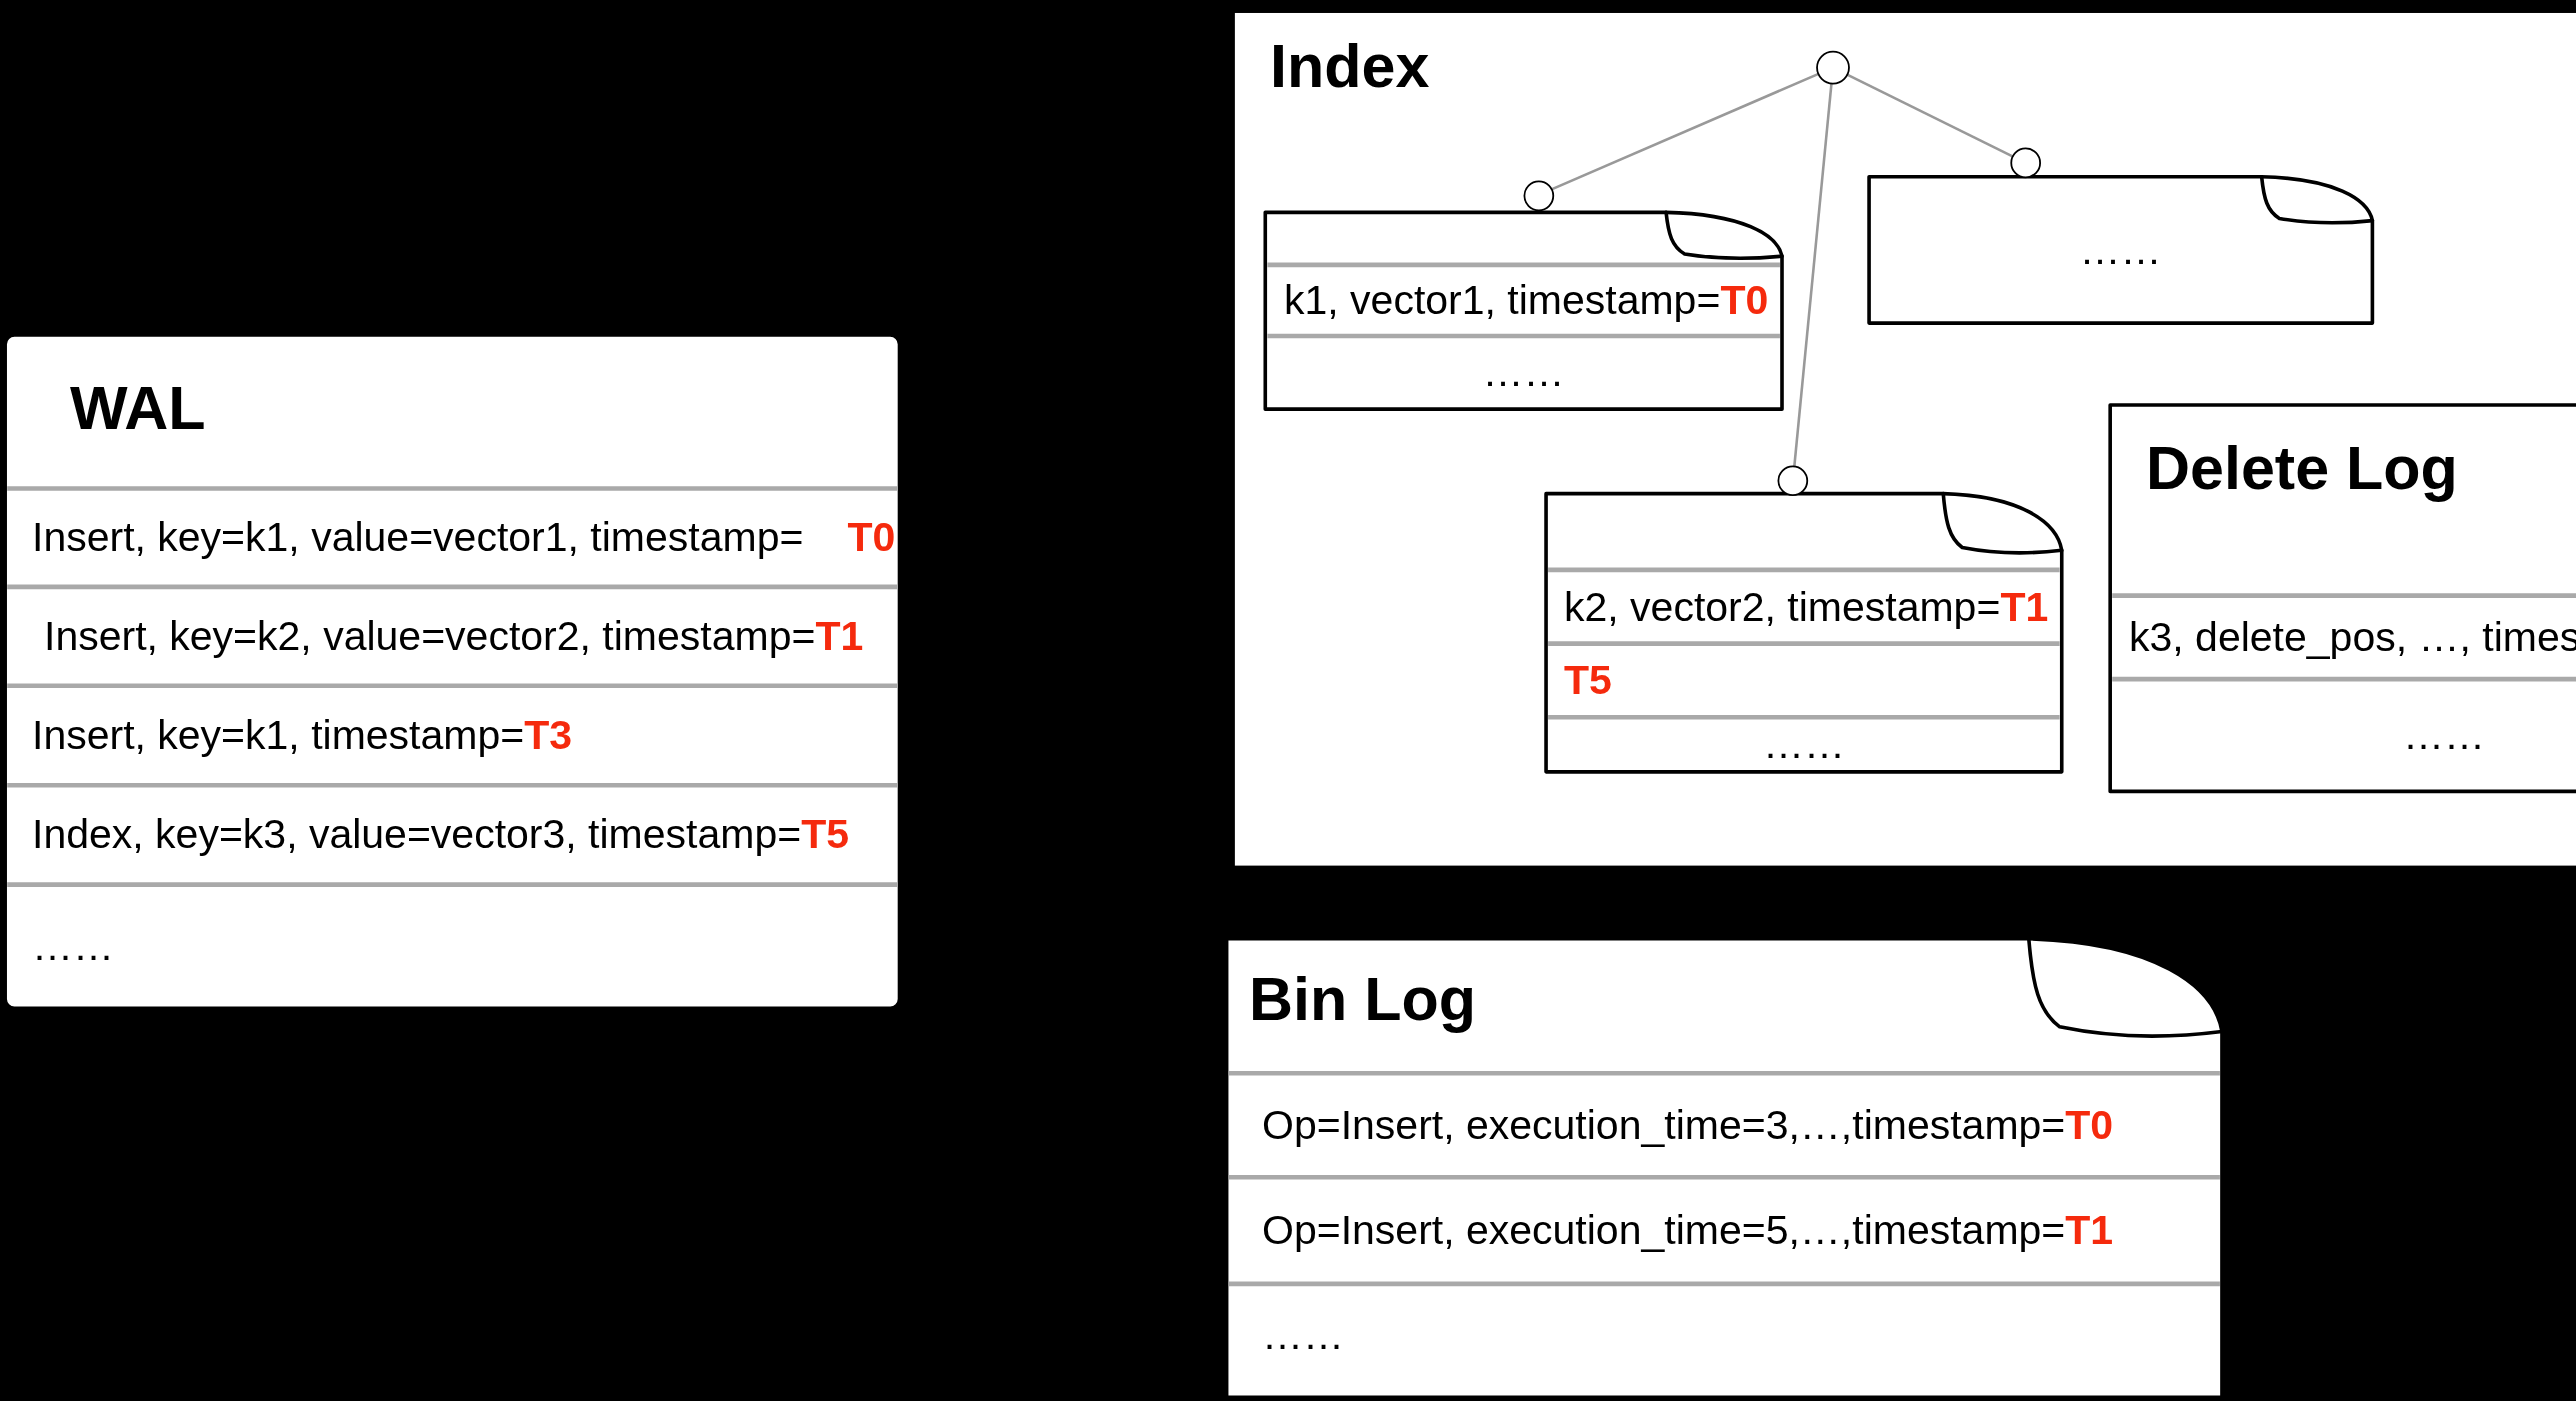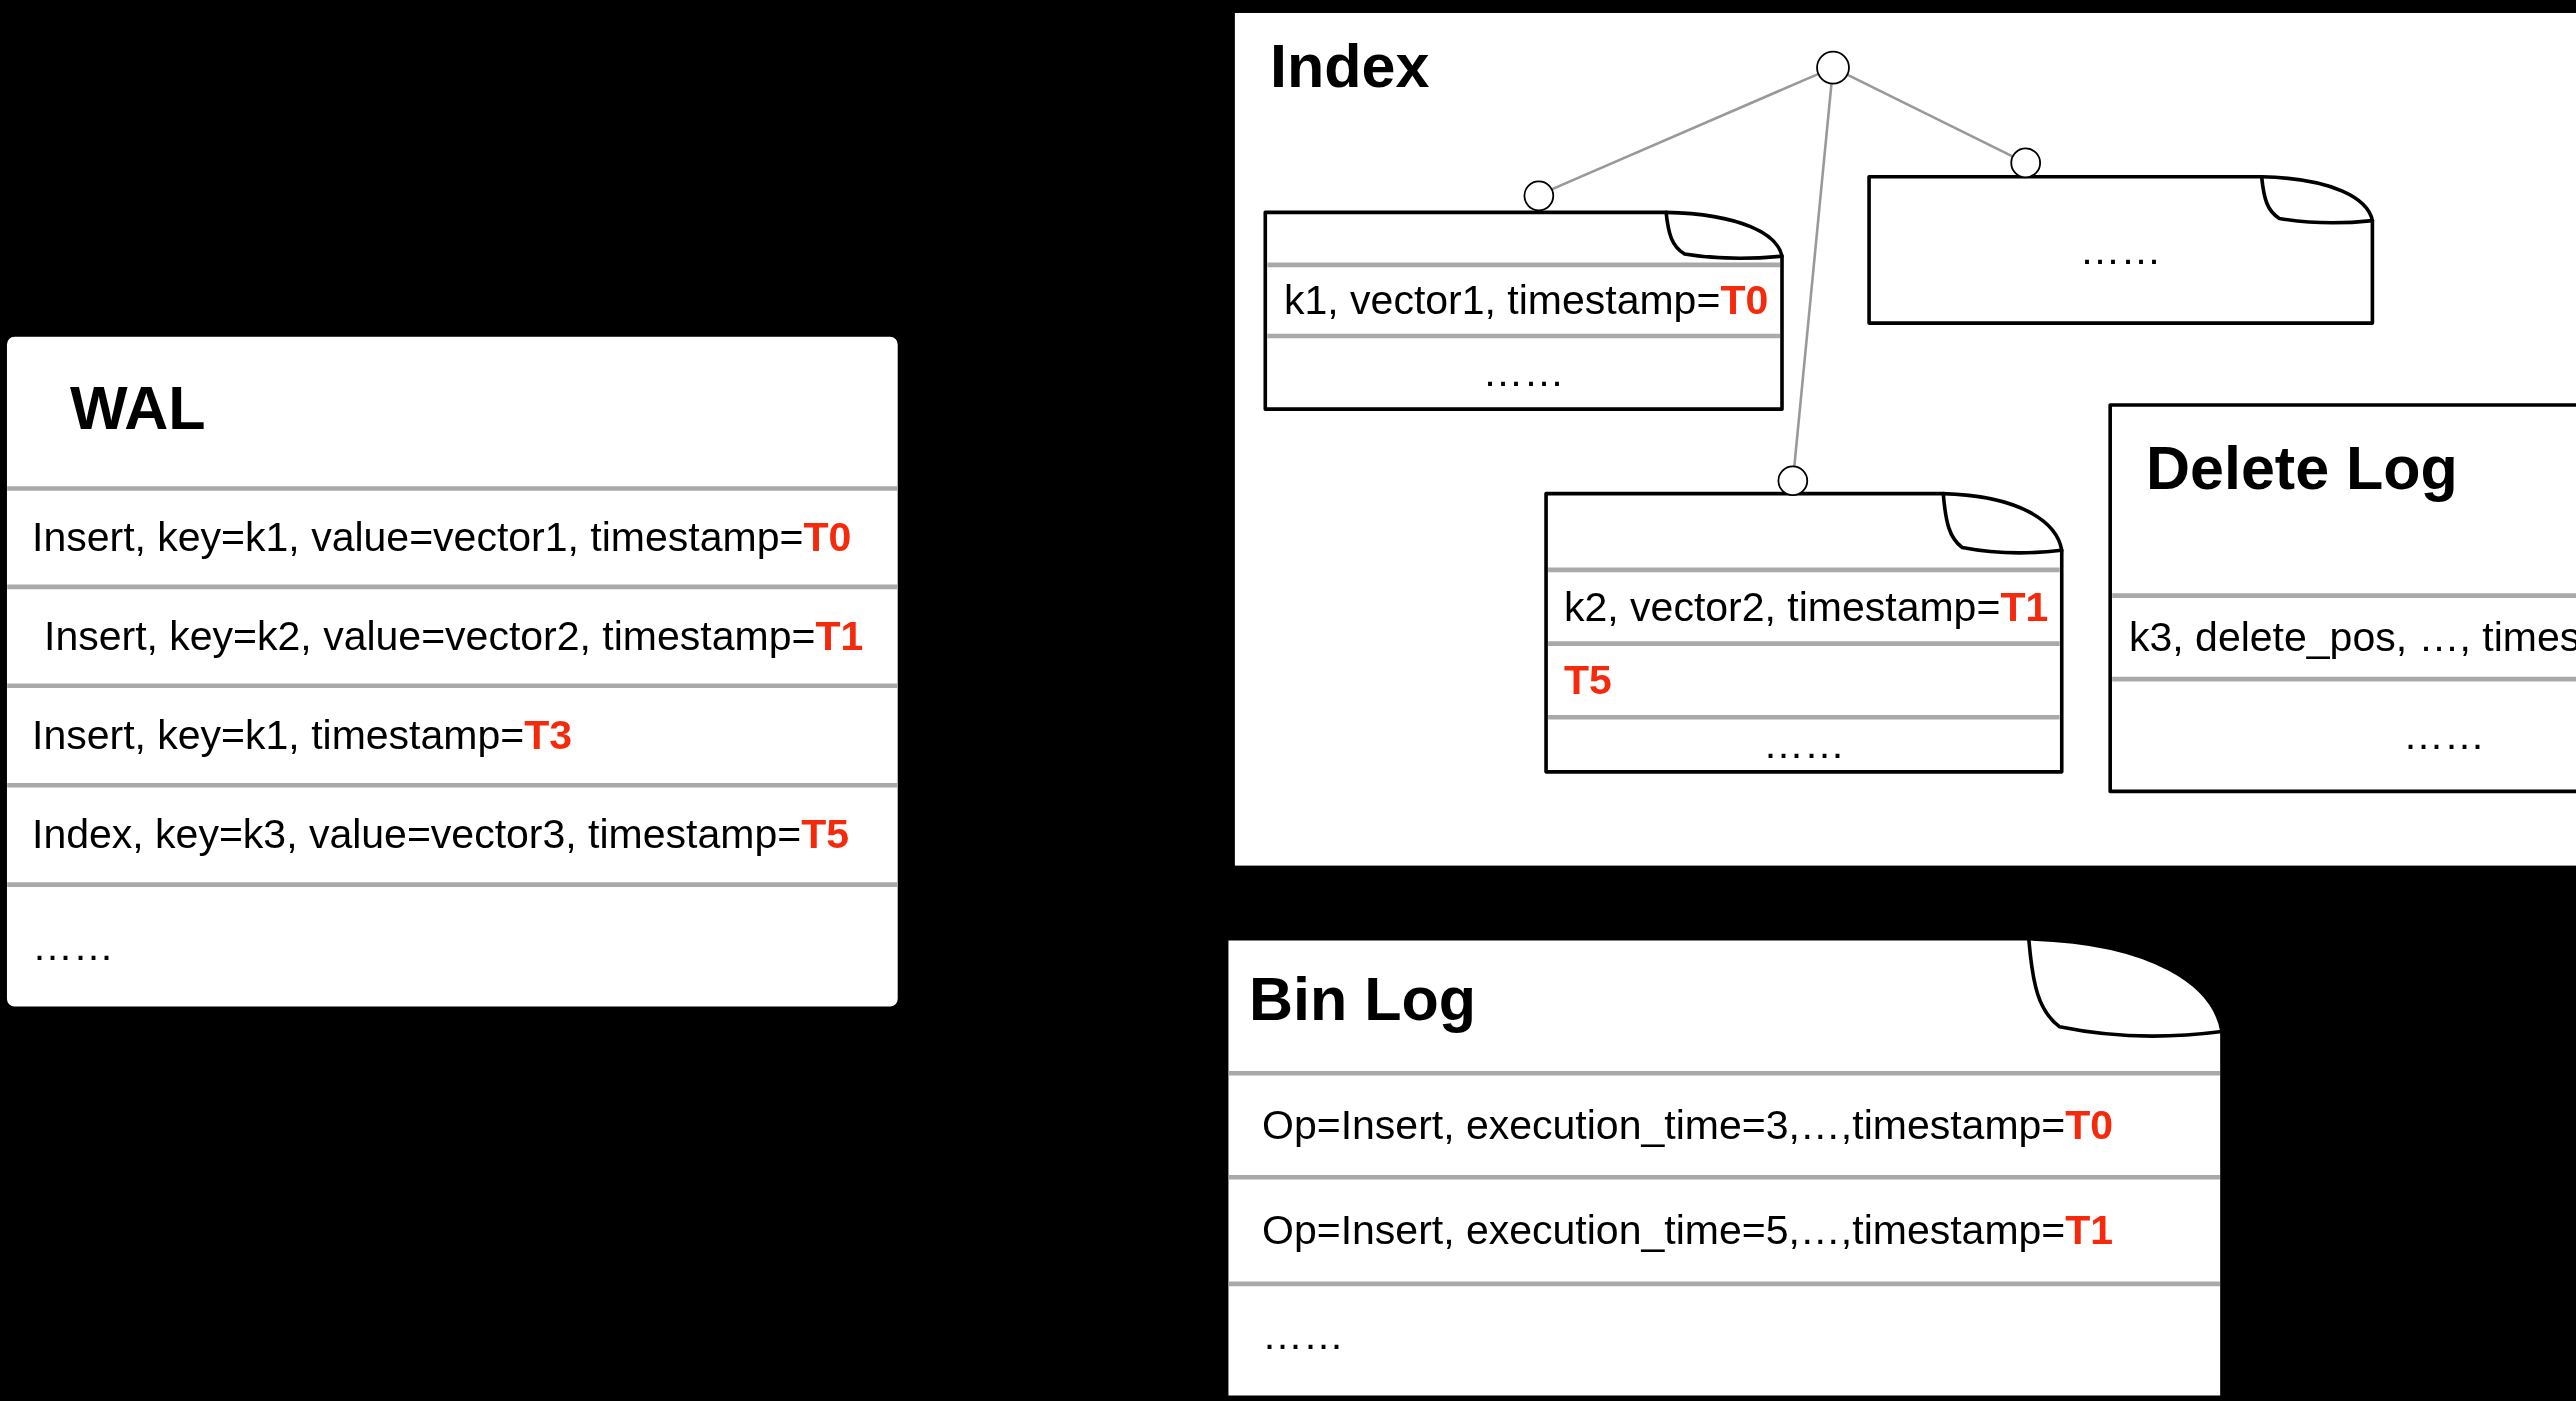--- a/index.html
+++ b/index.html
@@ -83,21 +83,21 @@
     <line class="divider" x1="2385" y1="2492" x2="4309" y2="2492"></line>
 
     <circle class="tree-node" cx="3558" cy="131" r="31"></circle>
     <circle class="tree-node" cx="2987" cy="380" r="28"></circle>
     <circle class="tree-node" cx="3932" cy="316" r="28"></circle>
     <circle class="tree-node" cx="3480" cy="933" r="28"></circle>
   </svg>
 
   <div class="title" style="left:40px;top:378px;margin-left:30px;">WAL</div>
 
-  <div class="txt" style="left:32px;top:488px;height:98px;">
+  <div class="txt" style="left:32px;top:488px;height:98px;gap:44px;">
     <span>Insert, key=k1, value=vector1, timestamp=</span>
       <span class="ts">T0</span>
   </div>
   <div class="txt" style="left:32px;top:587px;height:99px;margin-left:12px;">
     <span>Insert, key=k2, value=vector2, timestamp=</span>
       <span class="ts">T1</span>
   </div>
   <div class="txt" style="left:32px;top:686px;height:99px;">
     <span>Insert, key=k1, timestamp=</span>
       <span class="ts">T3</span>

